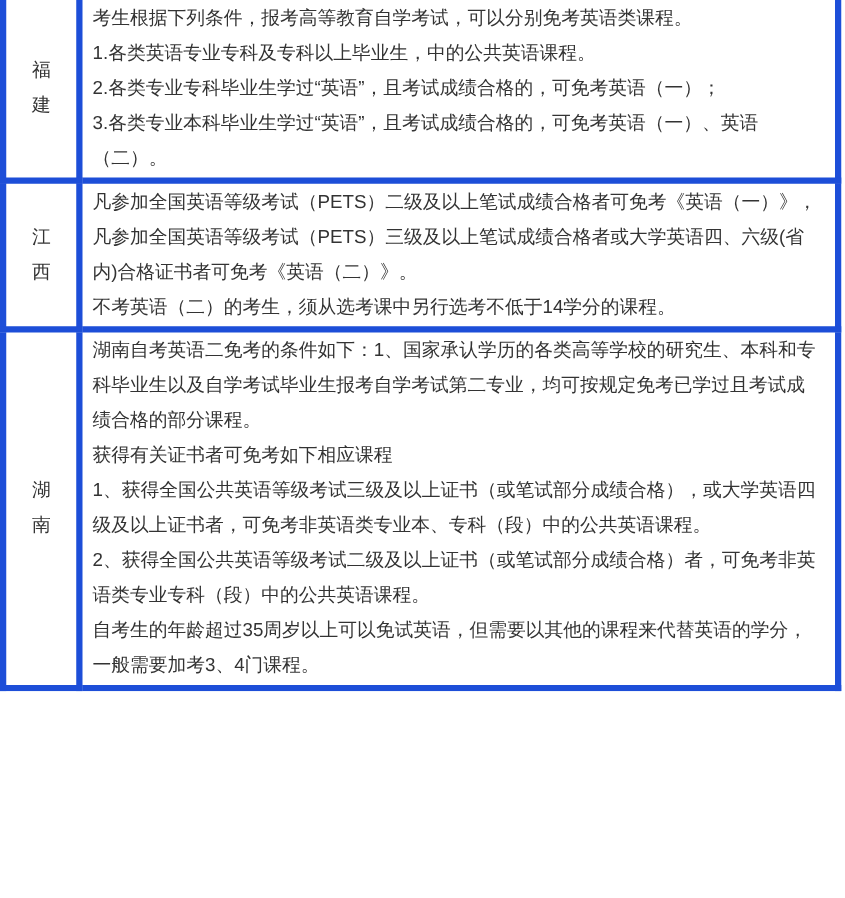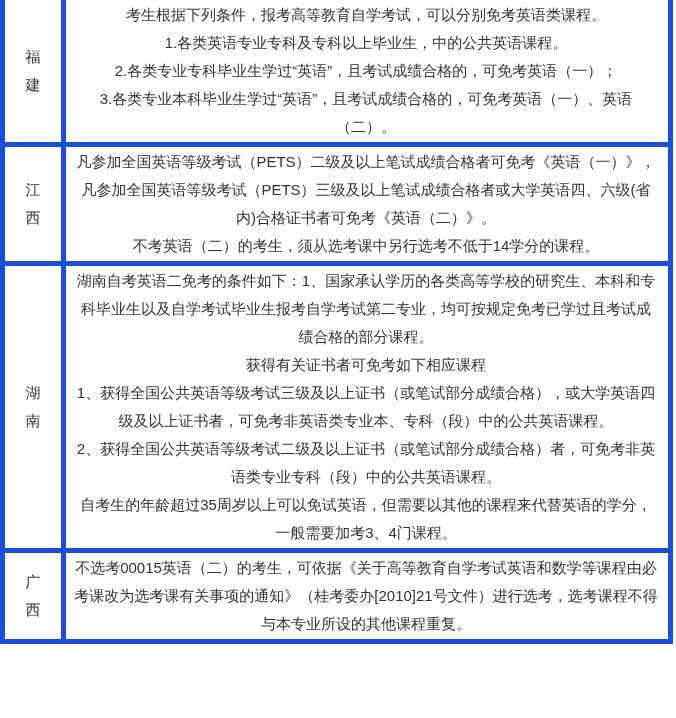--- a/index.html
+++ b/index.html
@@ -36,21 +36,20 @@
     display: block;
     width: 17px;
     margin: 11px auto;
     line-height: 28px;
     word-break: break-all;
     text-align: center;
   }
   td.content {
     padding: 1px 10px 1px 8px;
     line-height: 28px;
-    text-align: center;
   }
   td.content p {
     margin: 0;
     line-height: 28px;
   }
   td.content b {
     font-weight: normal;
   }
   
   table.policy-table tr:nth-child(1) { height: 143px; }
@@ -90,23 +89,15 @@
             <span class="pname">湖南</span>
           </td>
           <td class="content">
             <p><span>湖南自考英语二免考的条件如下：1、国家承认学历的各类高等学校的研究生、本科和专科毕业生以及自学考试毕业生报考自学考试第二专业，均可按规定免考已学过且考试成绩合格的部分课程。</span></p>
             <p><span>获得有关证书者可免考如下相应课程</span></p>
             <p><span>1、获得全国公共英语等级考试三级及以上证书（或笔试部分成绩合格），或大学英语四级及以上证书者，可免考非英语类专业本、专科（段）中的公共英语课程。</span></p>
             <p><span>2、获得全国公共英语等级考试二级及以上证书（或笔试部分成绩合格）者，可免考非英语类专业专科（段）中的公共英语课程。</span></p>
             <p><span>自考生的年龄超过35周岁以上可以免试英语，但需要以其他的课程来代替英语的学分，一般需要加考3、4门课程。</span></p>
           </td>
         </tr>
-        <tr>
-          <td class="province">
-            <span class="pname">广西</span>
-          </td>
-          <td class="content">
-            <p><span>不选考00015英语（二）的考生，可依据《关于高等教育自学考试英语和数学等课程由必考课改为选考课有关事项的通知》（桂考委办[2010]21号文件）进行选考，选考课程不得与本专业所设的其他课程重复。</span></p>
-          </td>
-        </tr>
       </tbody>
   </table>
 </div>
 
 </body></html>

